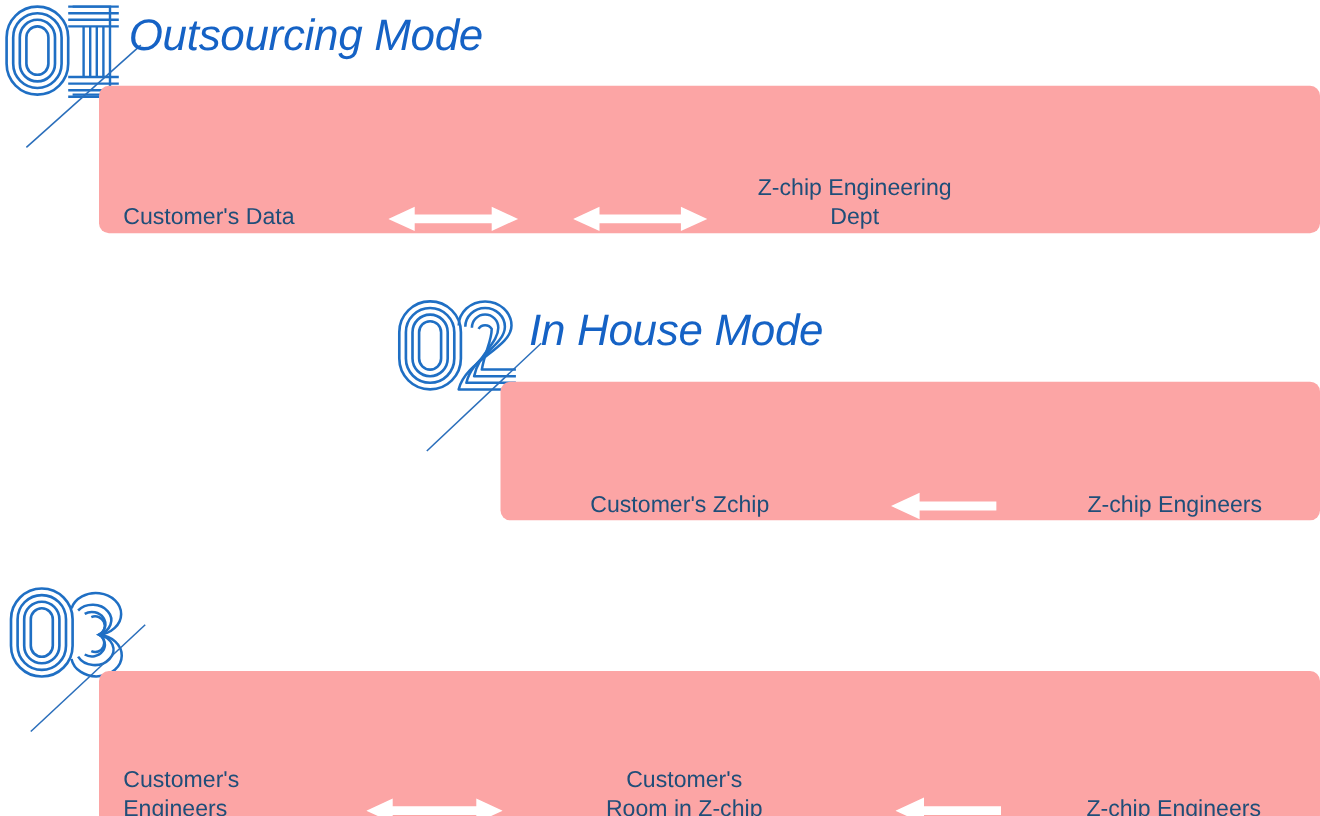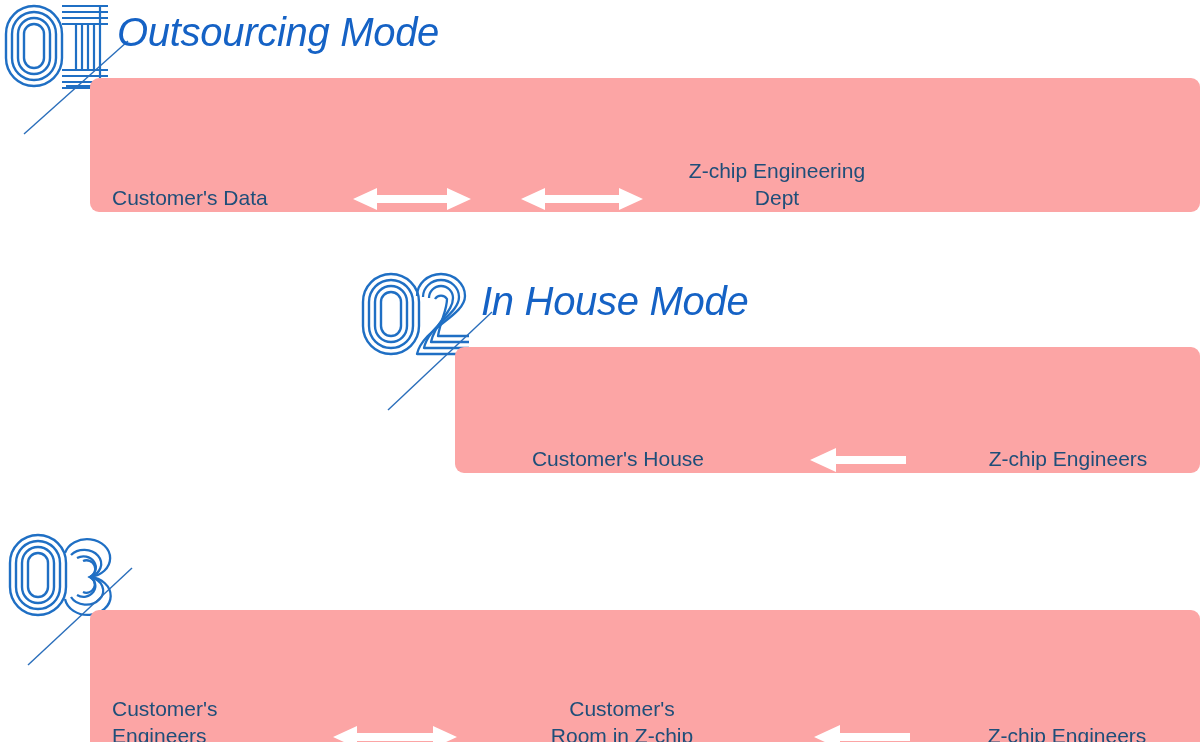--- a/index.html
+++ b/index.html
@@ -184,21 +184,21 @@
       </svg>
     </div>
 
     <div class="cell center" id="b1-c3">Z-chip Engineering
 Dept</div>
   </div>
 
   <div class="section-title" id="title-2">In House Mode</div>
 
   <div class="band" id="band-2">
-    <div class="cell center" id="b2-c1">Customer's House</div>
+    <div class="cell center" id="b2-c1">Customer's Zchip</div>
 
     <div class="arrow" id="b2-a1">
       <svg width="96" height="26" viewBox="0 0 96 26" aria-hidden="true">
         <path d="M0 13 L26 1 L26 9 L96 9 L96 17 L26 17 L26 25 Z" fill="#FFFFFF"></path>
       </svg>
     </div>
 
     <div class="cell center" id="b2-c2">Z-chip Engineers</div>
   </div>
 

